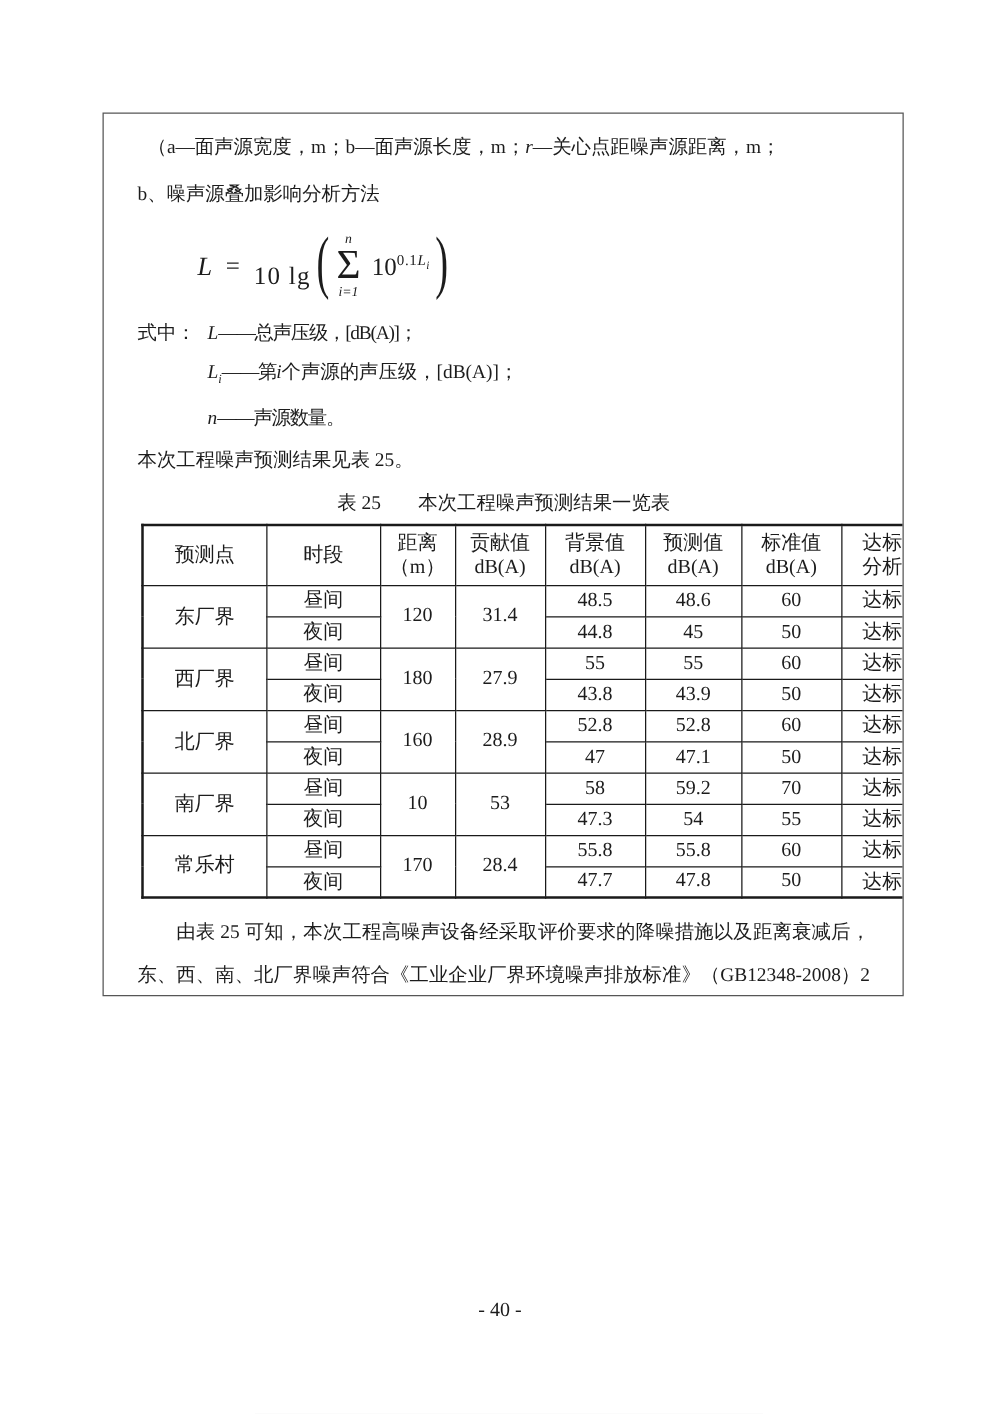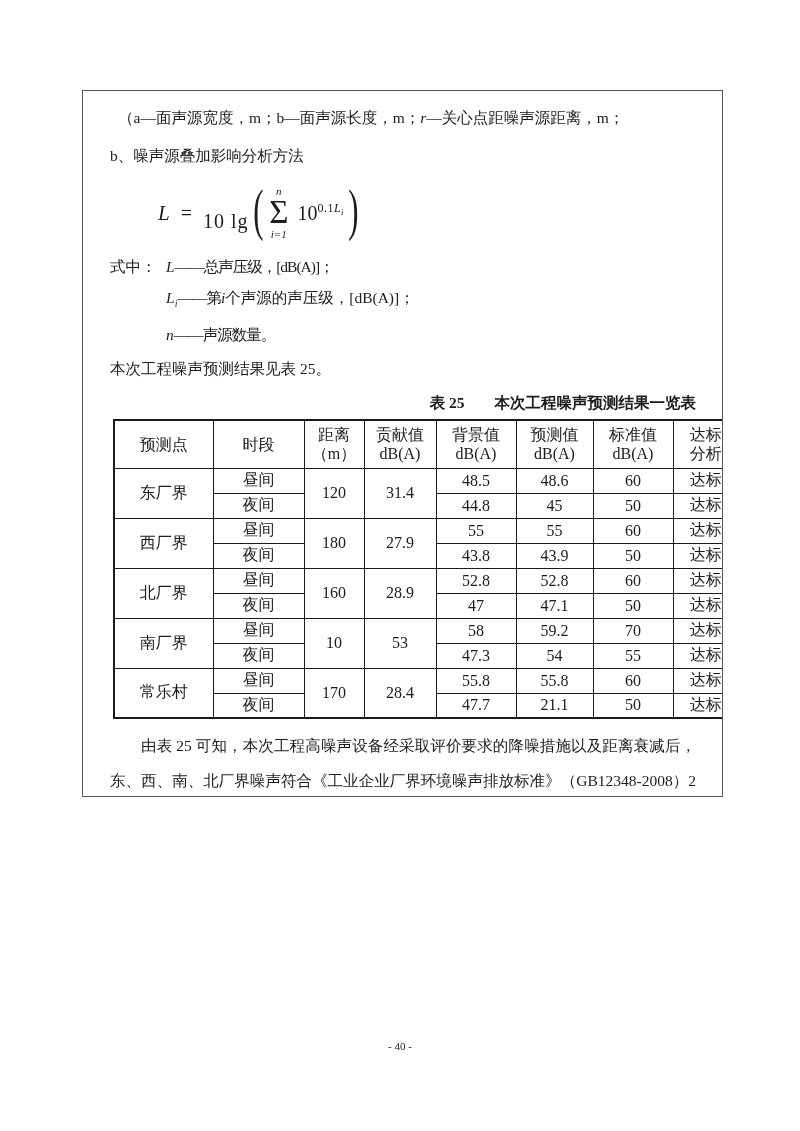--- a/index.html
+++ b/index.html
@@ -38,36 +38,36 @@
   .f-pow sup{font-size:12px;letter-spacing:.5px;}
   .f-pow sup sub{font-size:9px;}
 
   
   .where{margin-top:2px;}
   .where-line{position:relative;line-height:31px;padding-left:56px;}
   .where-prefix{position:absolute;left:0;top:0;}
   .dash{letter-spacing:-1px;}
 
   
-  .caption{text-align:right;font-weight:bold;line-height:30px;margin:0 0 1px;}
+  .caption{text-align:center;font-weight:normal;line-height:30px;margin:0 0 1px;}
   .cap-label{margin-right:30px;}
 
   
   table.noise{border-collapse:collapse;table-layout:fixed;width:625px;margin-left:3px;
     font-size:16px;border:2px solid var(--table-border);}
   table.noise th,table.noise td{border:1px solid var(--table-border);text-align:center;
     vertical-align:middle;padding:0;font-weight:normal;}
   table.noise thead th{height:48px;white-space:pre-line;line-height:19px;}
   table.noise tbody td{height:25px;}
 
   
   .para{margin:9px 0 0;line-height:35px;text-align:justify;text-indent:2em;}
   .para.bold{font-weight:bold;margin-top:1px;}
 
-  .page-number{position:absolute;left:0;right:0;top:1040px;text-align:center;font-size:11px;}
+  .page-number{position:absolute;left:0;right:0;top:1040px;text-align:center;font-size:16px;}
 </style>
 </head>
 <body>
 
 <div class="page">
   <div class="content-box">
 
     <p class="line sm-indent"><span>（a—面声源宽度，m；b—面声源长度，m；</span><span class="it">r</span><span>—关心点距噪声源距离，m；</span></p>
 
 
@@ -203,21 +203,21 @@
             <td rowspan="2">170</td>
             <td rowspan="2">28.4</td>
             <td>55.8</td>
             <td>55.8</td>
             <td>60</td>
             <td>达标</td>
           </tr>
           <tr>
             <td>夜间</td>
             <td>47.7</td>
-            <td>21.1</td>
+            <td>47.8</td>
             <td>50</td>
             <td>达标</td>
           </tr>
         </tbody>
     </table>
 
     <p class="para">由表 25 可知，本次工程高噪声设备经采取评价要求的降噪措施以及距离衰减后，东、西、南、北厂界噪声符合《工业企业厂界环境噪声排放标准》（GB12348-2008）2 类标准要求。项目锅炉所在位置距离最近的环境敏感点为北方向 170m 处的常乐村，工程噪声经距离衰减和绿化降噪后，对周围环境及敏感点影响较小，评价认为工程噪声治理措施可行。</p>
     <p class="para bold">综上所述，工程在采取评价提出的各项治理措施后，废气、废水、噪声均能做到达标排放，固废做到综合利用和安全处置。</p>
   </div>
 

